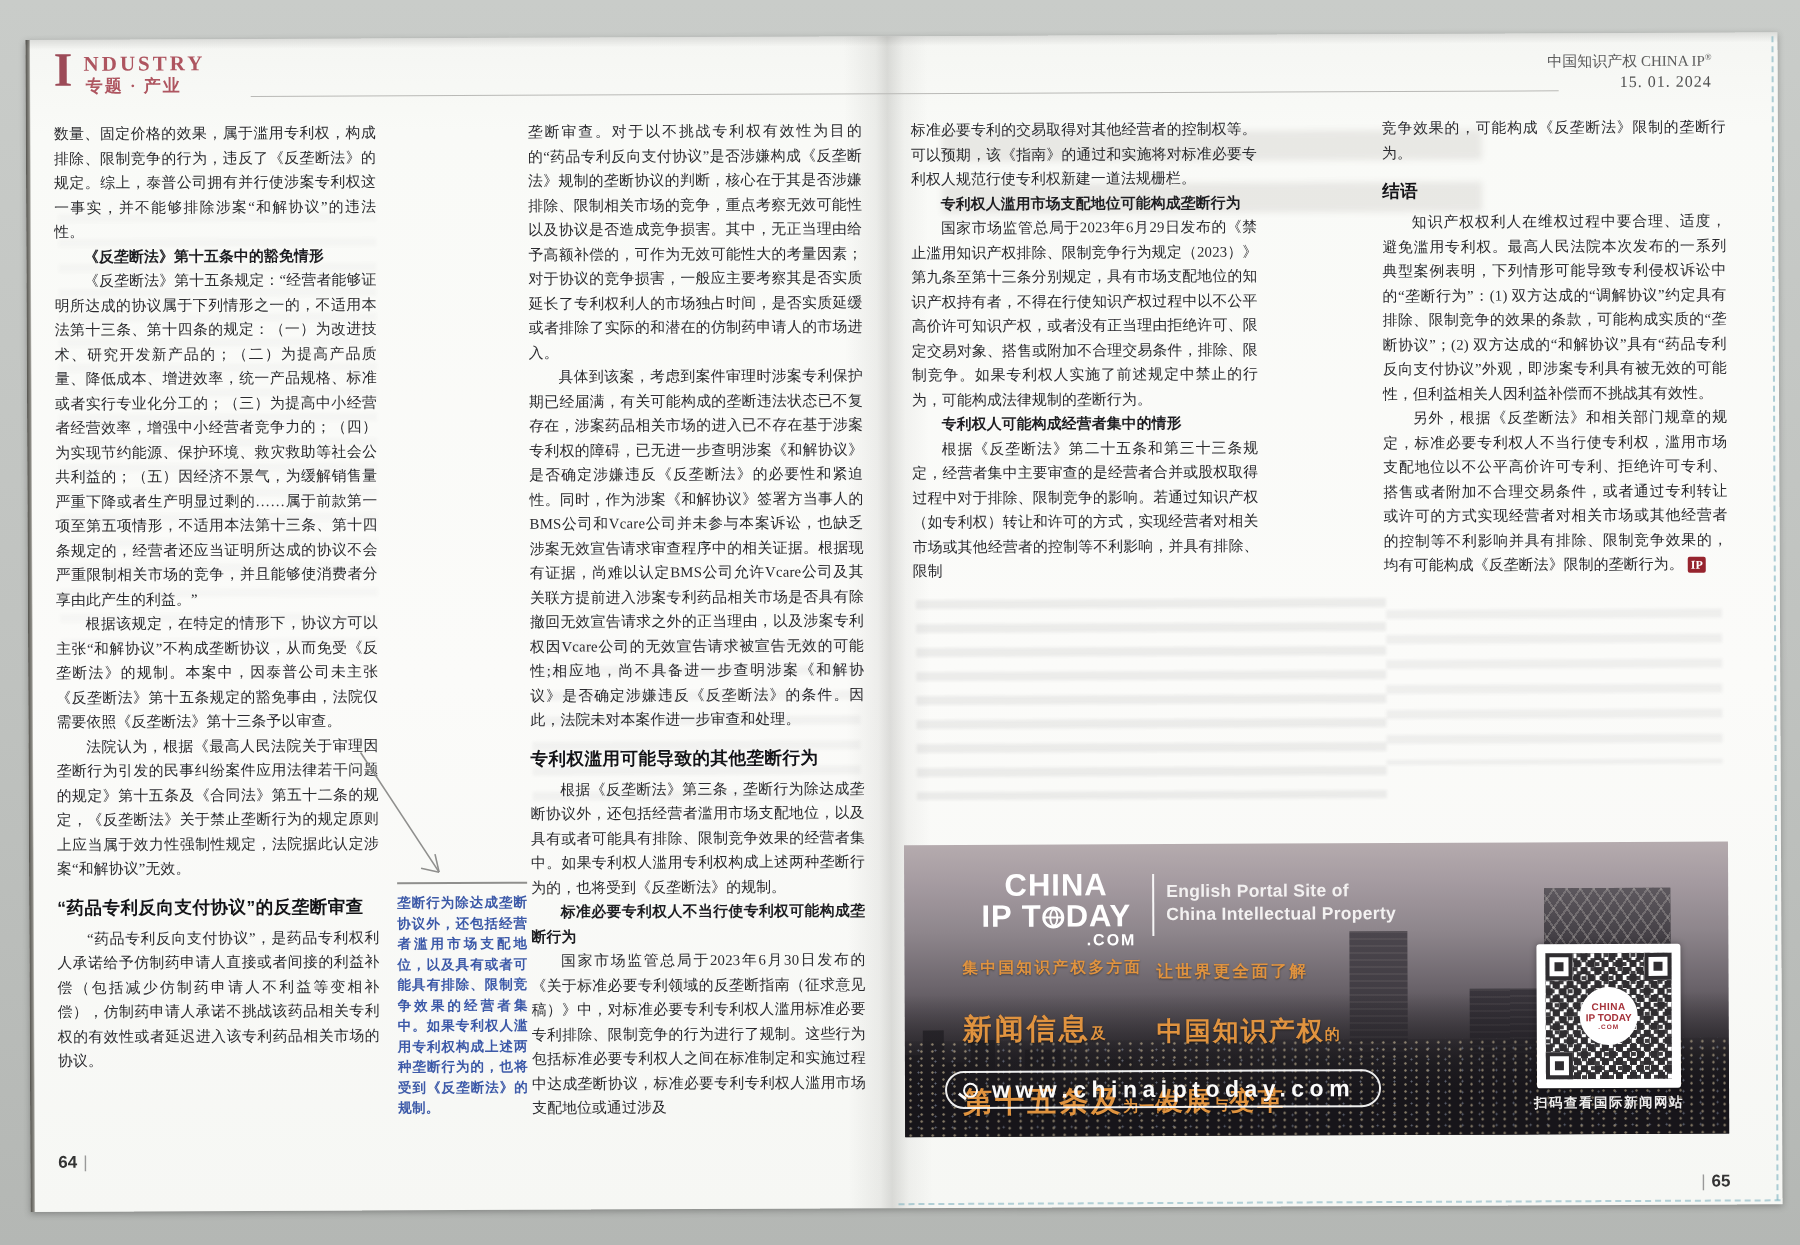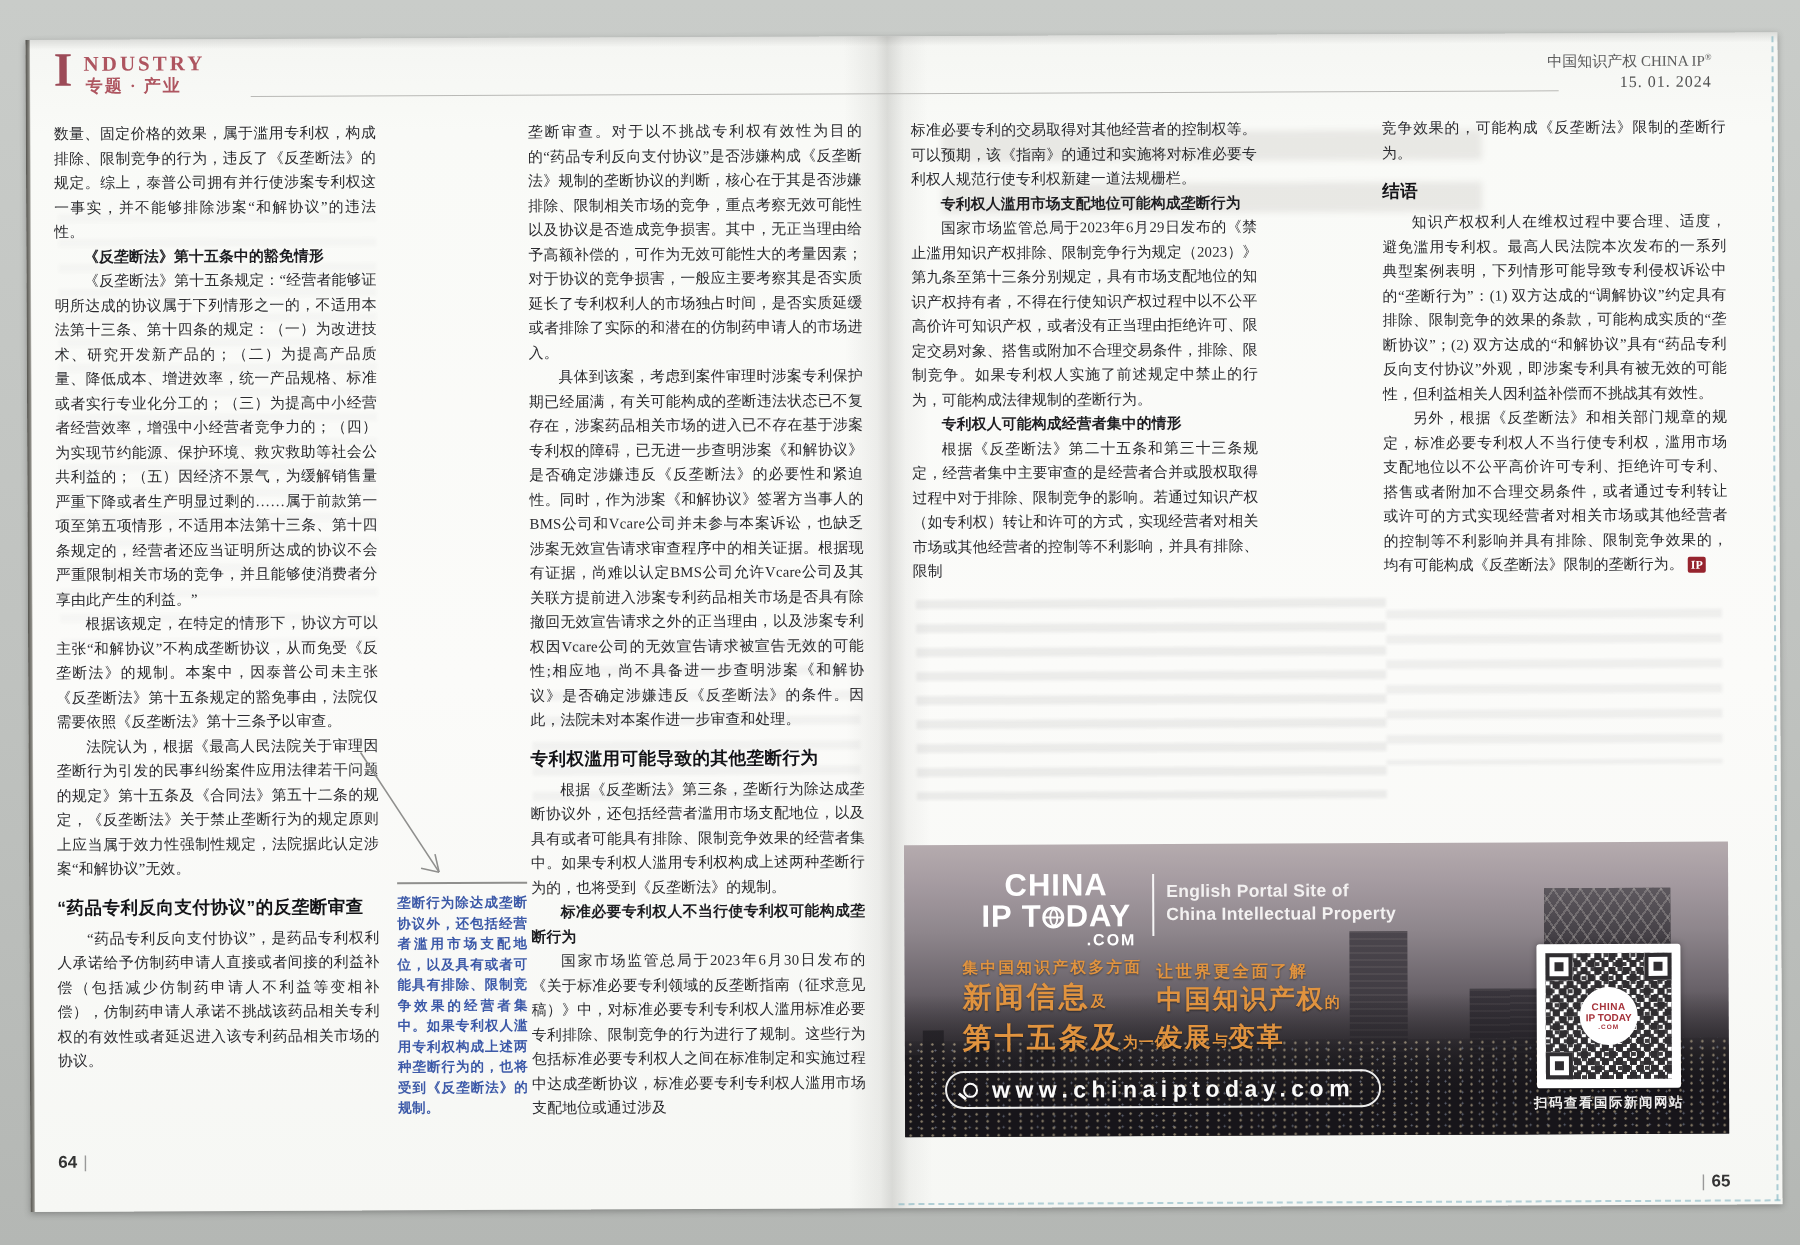--- a/index.html
+++ b/index.html
@@ -126,21 +126,21 @@
   .ad-div{position:absolute;left:248px;top:30px;width:2px;height:62px;background:rgba(255,255,255,.92);}
   .ad-tag{position:absolute;left:262px;top:36px;color:#f3f1f1;font-weight:bold;
       font-size:17.5px;line-height:23px;letter-spacing:.3px;}
 
   .ad-orange{position:absolute;color:#e0933f;font-family:"Liberation Sans","DejaVu Sans",sans-serif;
       font-weight:800;text-shadow:0 1px 2px rgba(0,0,0,.45);}
   .ad-o-left{left:58px;top:112px;}
   .ad-o-right{left:252px;top:116px;}
   .ad-orange .oh{font-size:15.5px;line-height:22px;letter-spacing:2.5px;}
   .ad-o-right .oh{font-size:16.5px;}
-  .ad-orange .ob{font-size:29px;line-height:36px;letter-spacing:3px;}
+  .ad-orange .ob{font-size:29px;line-height:36px;letter-spacing:3px;margin-top:32px;}
   .ad-o-right .ob{font-size:26px;line-height:34px;letter-spacing:2px;}
   .ad-orange .os{font-size:15px;letter-spacing:1px;}
 
   .ad-pill{position:absolute;left:40px;top:226px;width:436px;height:38px;border:2px solid rgba(250,250,250,.95);
       border-radius:22px;display:flex;align-items:center;padding-left:16px;color:#fafafa;}
   .mag{display:inline-block;width:15px;height:15px;border:2.5px solid #fafafa;border-radius:50%;position:relative;margin-right:14px;}
   .mag::after{content:"";position:absolute;left:-7px;top:10px;width:9px;height:2.5px;background:#fafafa;transform:rotate(38deg);}
   .ad-url{font-size:23px;letter-spacing:5.5px;font-weight:bold;white-space:nowrap;}
 
   .qr{position:absolute;left:632px;top:102px;width:144px;height:144px;background:#fff;border-radius:3px;

